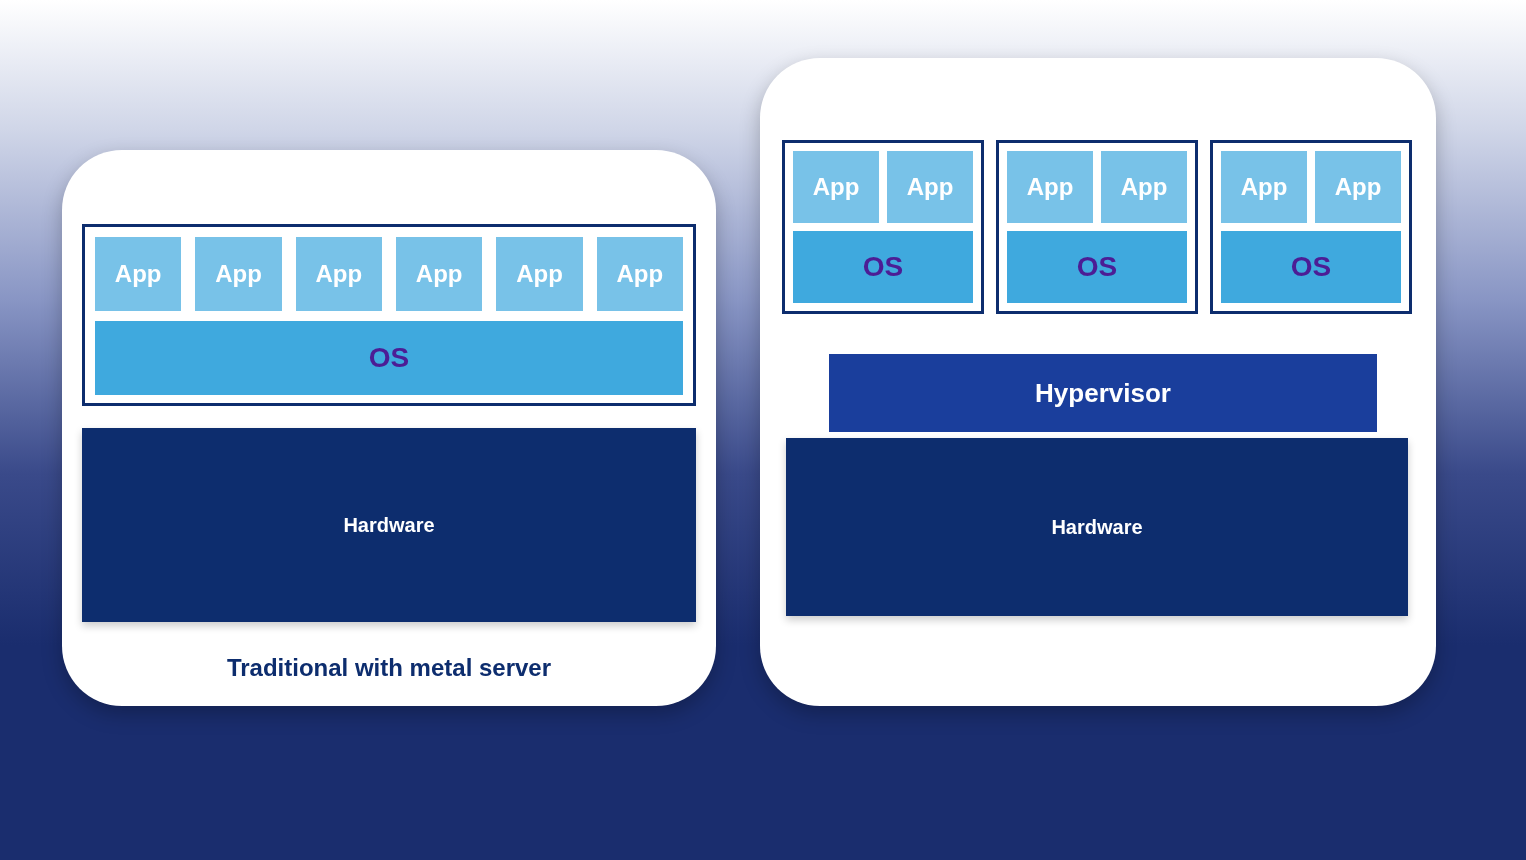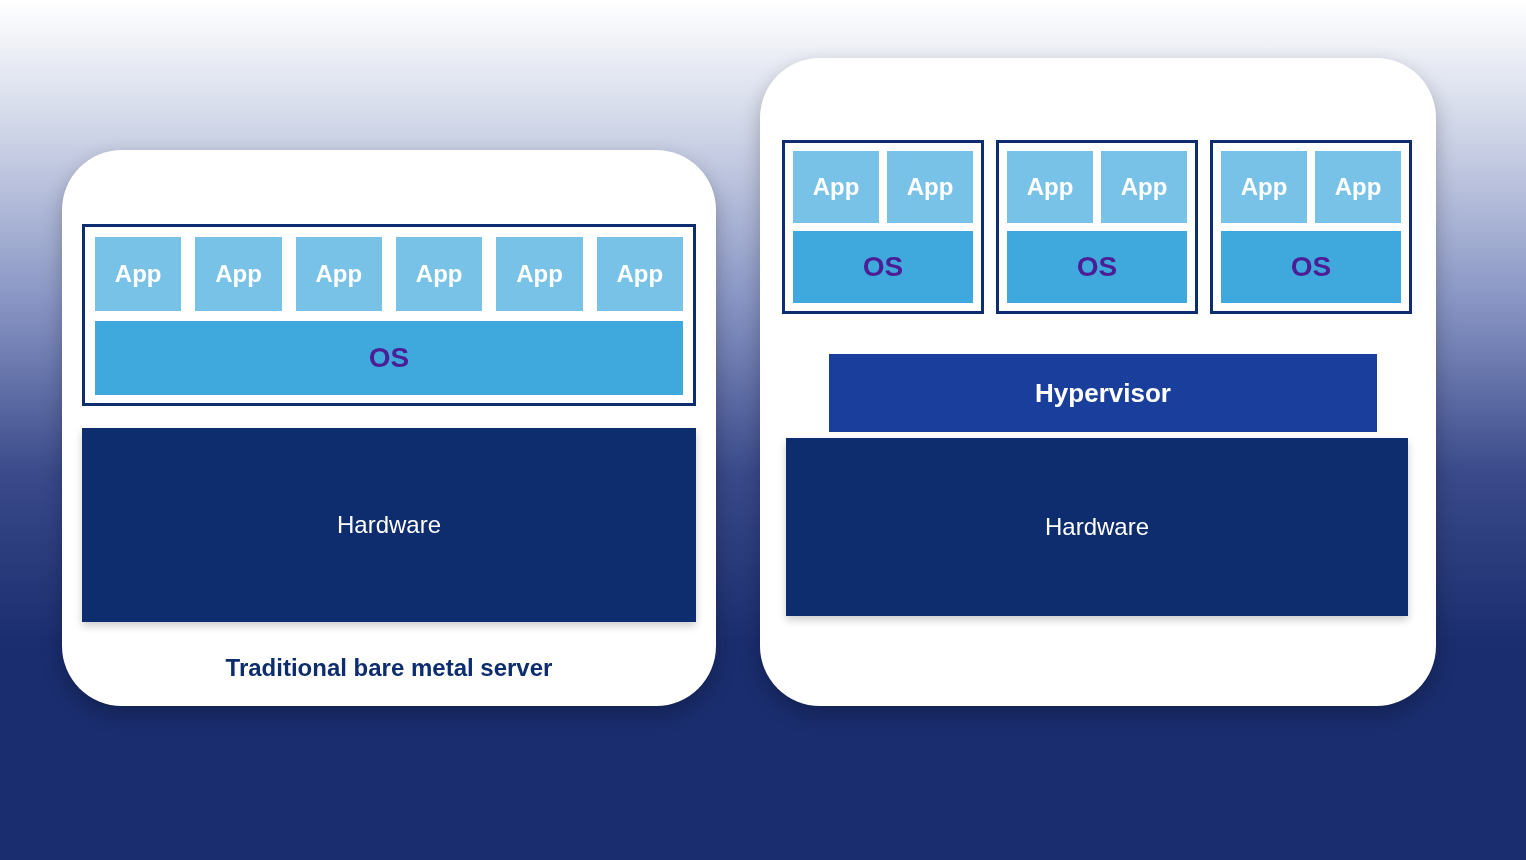--- a/index.html
+++ b/index.html
@@ -28,22 +28,22 @@
     top: 58px;
     width: 676px;
     height: 648px;
   }
   .hardware {
     background: #0d2d6e;
     color: #ffffff;
     display: flex;
     align-items: center;
     justify-content: center;
-    font-size: 24px;
-    font-weight: 400;
+    font-size: 20px;
+    font-weight: 700;
     box-shadow: 0 4px 8px rgba(0,0,0,0.2);
   }
   .os {
     background: #3fa9de;
     color: #4c1d95;
     display: flex;
     align-items: center;
     justify-content: center;
     font-size: 28px;
     font-weight: 600;
@@ -168,21 +168,21 @@
       <div class="app">App</div>
       <div class="app">App</div>
       <div class="app">App</div>
       <div class="app">App</div>
       <div class="app">App</div>
       <div class="app">App</div>
     </div>
     <div class="os">OS</div>
   </div>
   <div class="hardware left-hw">Hardware</div>
-  <div class="caption left-caption">Traditional bare metal server</div>
+  <div class="caption left-caption">Traditional with metal server</div>
 </div>
 
 <div class="card card-right">
   <div class="vm-row">
     <div class="vm-box">
       <div class="vm-apps">
         <div class="app">App</div>
         <div class="app">App</div>
       </div>
       <div class="os">OS</div>

